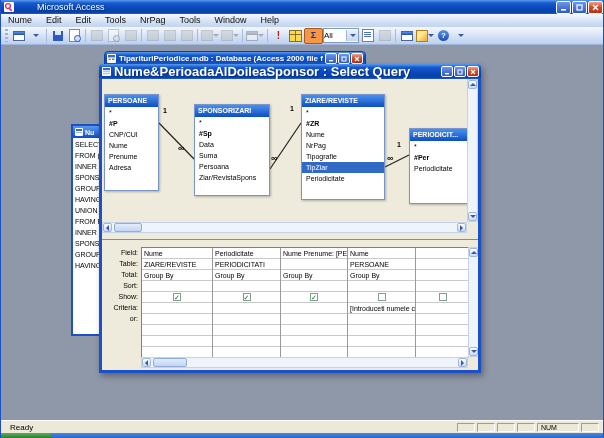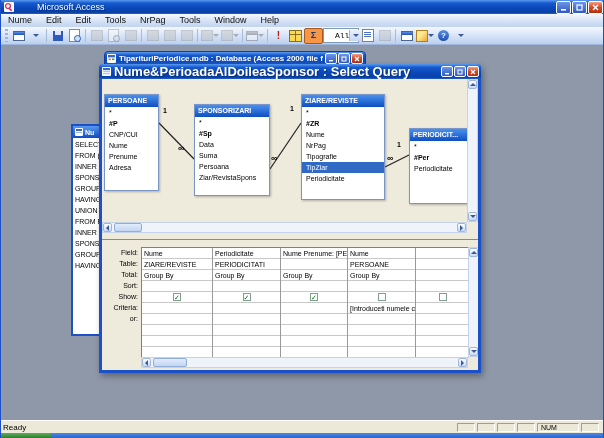--- a/index.html
+++ b/index.html
@@ -51,21 +51,21 @@
   .i-grayrect{width:10px;height:9px;background:#B8B8B8;border:1px solid #909090;}
   .i-table{width:11px;height:10px;border:1px solid #8A7020;background:#FBD850;position:relative;}
   .i-table::before{content:"";position:absolute;left:0;top:3px;width:11px;height:1px;background:#8A7020;}
   .i-table::after{content:"";position:absolute;left:5px;top:0;width:1px;height:10px;background:#8A7020;}
   .i-help{width:11px;height:11px;border-radius:50%;background:linear-gradient(180deg,#5A90E8,#1E50B0);
     color:#fff;font-size:8px;font-weight:bold;display:flex;align-items:center;justify-content:center;}
   .i-newobj{width:10px;height:10px;background:linear-gradient(135deg,#FFE890 40%,#F0A830);border:1px solid #B08020;}
   .i-props{width:10px;height:11px;background:#fff;border:1px solid #808080;position:relative;}
   .i-props::before{content:"";position:absolute;left:1px;top:2px;width:7px;height:1px;background:#4A72C8;box-shadow:0 2px 0 #4A72C8,0 4px 0 #4A72C8;}
   .combo{width:34px;height:13px;background:#fff;border:1px solid #7F9DB9;display:flex;align-items:center;font-size:8px;color:#000;}
-  .combo .ctext{flex:1;padding-left:11px;font-family:Liberation Mono, monospace;}
+  .combo .ctext{flex:1;padding-left:0;}
   
   .mdi{position:absolute;left:0;top:45px;width:604px;height:375px;background:#8F98A8;overflow:hidden;}
   
   .dbtitle{position:absolute;left:103px;top:6px;width:262px;height:15px;border-radius:4px 4px 0 0;
     background:linear-gradient(180deg,#5A9AF0 0%,#1659CE 25%,#0A47B8 65%,#2460C8 100%);
     display:flex;align-items:center;color:#fff;border:1px solid #0F3EA8;box-sizing:border-box;}
   .dbtitle .dtext{font-size:8px;font-weight:bold;margin-left:3px;white-space:nowrap;overflow:hidden;flex:1;}
   .smallbtns{display:flex;gap:1px;margin:0 2px;flex:none;}
   .sbtn{width:10px;height:9px;border-radius:2px;border:1px solid #fff;
     background:linear-gradient(180deg,#6C96E8,#3058C0);display:flex;align-items:center;justify-content:center;}
@@ -111,21 +111,21 @@
   .gtable{position:absolute;left:39px;top:168px;width:327px;height:110px;background:#fff;border-left:1px solid #808080;border-top:1px solid #808080;box-sizing:border-box;}
   .gcol{position:absolute;top:0;height:110px;border-right:1px solid #9A9A9A;box-sizing:border-box;}
   .gc{height:11px;line-height:11px;border-bottom:1px solid #C9C9C9;font-size:7px;color:#000;
     padding:0 2px;white-space:nowrap;overflow:hidden;box-sizing:border-box;}
   .gc.show{display:flex;align-items:center;justify-content:center;padding:0;}
   .cb{width:8px;height:8px;border:1px solid #7FA08F;background:#fff;box-sizing:border-box;
     display:flex;align-items:center;justify-content:center;font-size:7px;font-weight:bold;color:#107010;line-height:1;}
   
   .statusbar{position:absolute;left:0;top:420px;width:604px;height:13px;background:#ECE9D8;
     border-top:1px solid #fff;display:flex;align-items:center;font-size:8px;color:#000;}
-  .sready{margin-left:2px;}
+  .sready{margin-left:9px;}
   .scells{margin-left:auto;display:flex;gap:2px;margin-right:6px;}
   .scell{height:9px;border:1px solid;border-color:#9D9DA1 #FFF #FFF #9D9DA1;box-sizing:border-box;
     font-size:7px;line-height:8px;padding:0 3px;color:#000;}
   .taskstrip{position:absolute;left:0;top:433px;width:604px;height:5px;background:linear-gradient(180deg,#4A86E8,#2E66CC);}
   .startfrag{position:absolute;left:0;top:433px;width:50px;height:5px;background:linear-gradient(180deg,#58B058,#2E7D2E);border-radius:0 3px 0 0;}
 </style>
 </head>
 <body>
 
 <div class="screen">

